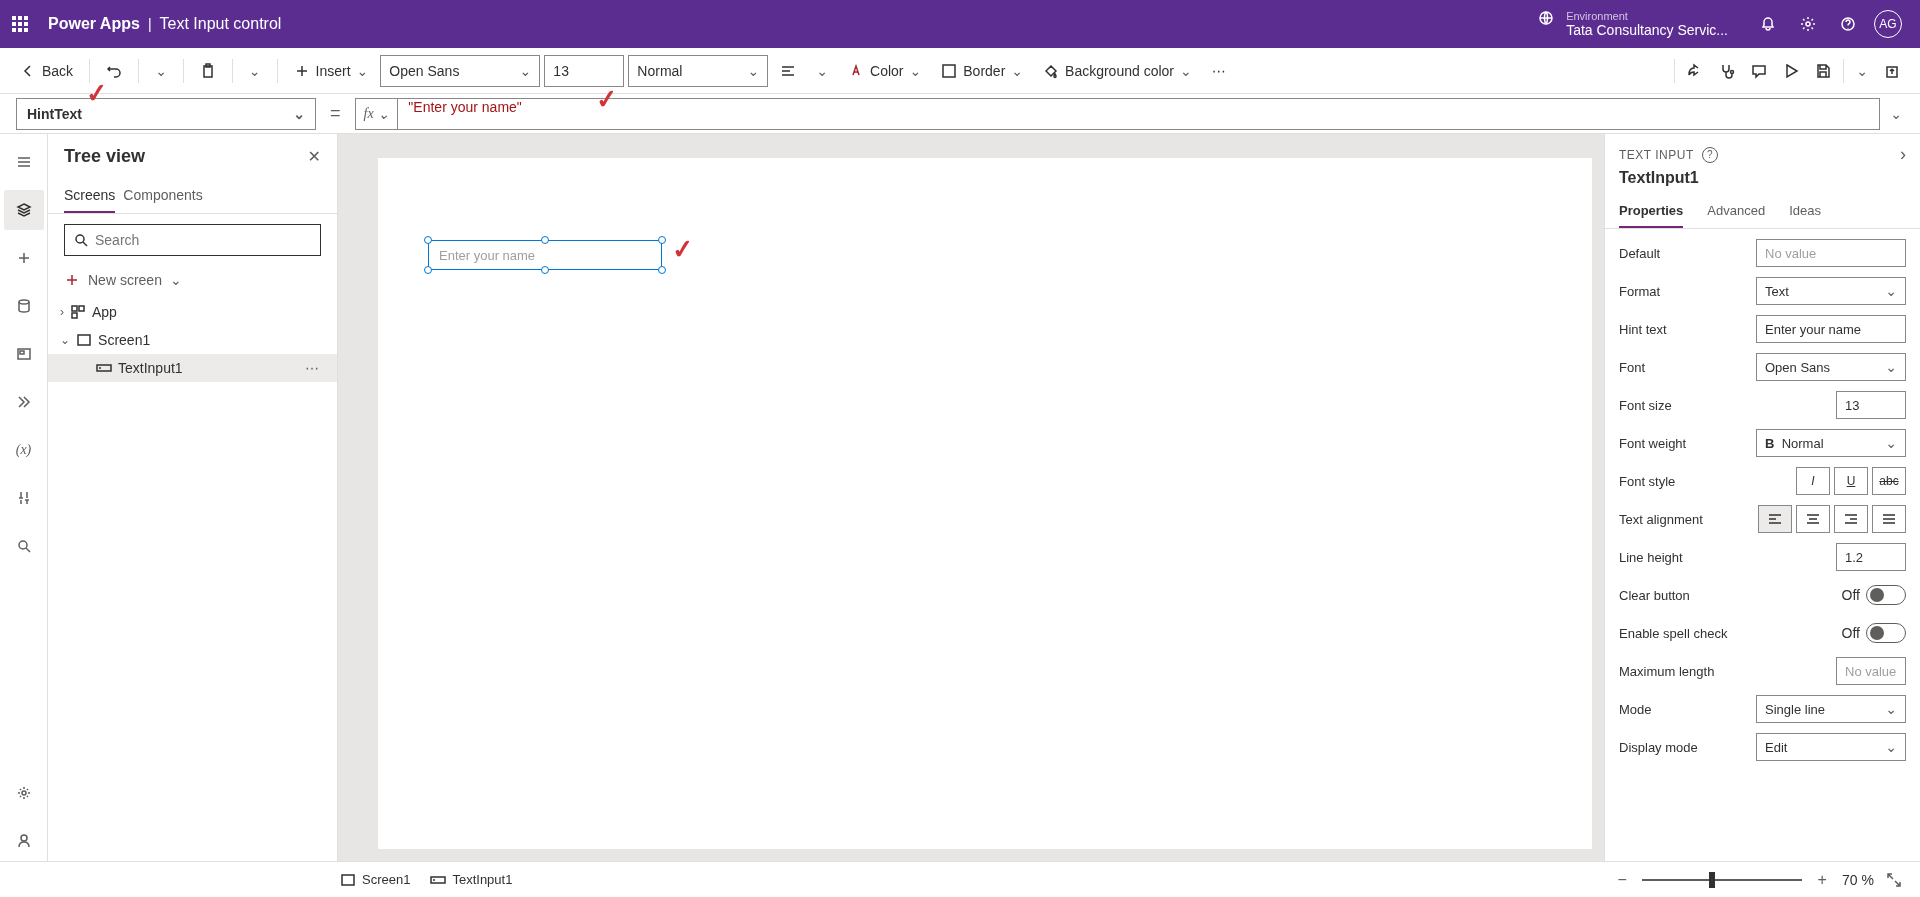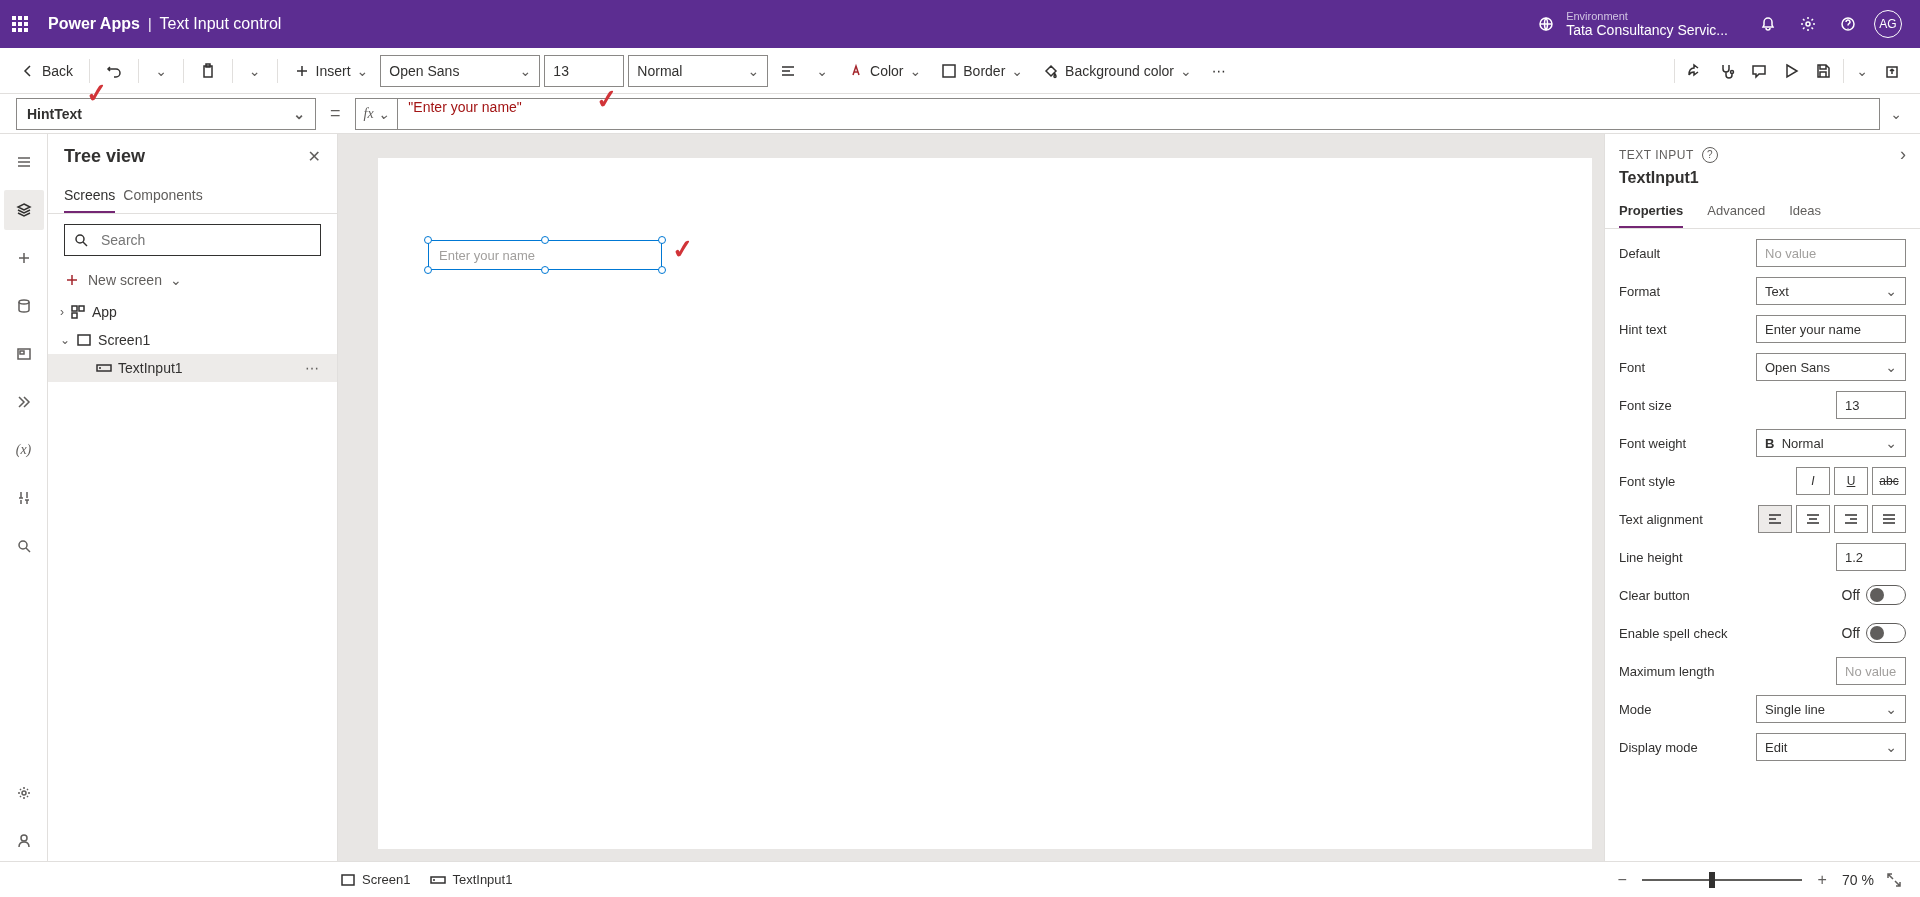--- a/index.html
+++ b/index.html
@@ -6,21 +6,21 @@
 body { font-size: 14px; color: #323130; overflow: hidden; }
 
 
 .header { height: 48px; background: #5c2d91; color: #fff; display: flex; align-items: center; padding: 0 12px; }
 .waffle { display: grid; grid-template-columns: repeat(3,4px); grid-template-rows: repeat(3,4px); gap: 2px; margin-right: 20px; cursor:pointer;}
 .waffle span { width:4px; height:4px; background:#fff;}
 .header-title { font-size:16px; font-weight:600; }
 .header-sep { margin: 0 8px; font-weight:300;}
 .header-sub { font-size:16px; }
 .header-spacer { flex:1; }
-.env-block { display:flex; align-items:center; gap:12px; margin-right:20px; }
+.env-block { display:flex; align-items:flex-start; gap:12px; margin-right:20px; }
 .env-text small { display:block; font-size:11px; color: #d2c5e3;}
 .env-text span { font-size:14px; }
 .header-icon { width:40px; height:40px; display:flex; align-items:center; justify-content:center; cursor:pointer; color:#fff;}
 .avatar { width:28px; height:28px; border-radius:50%; border:1px solid #fff; display:flex; align-items:center; justify-content:center; font-size:12px;}
 
 
 .toolbar { height:46px; border-bottom:1px solid #e1dfdd; display:flex; align-items:center; padding:17px 12px; gap:4px; background:#fff;}
 .tb-item { display:flex; align-items:center; gap:6px; padding:4px 8px; cursor:pointer; color:#323130; font-size:14px; border-radius:2px;}
 .tb-sep { width:1px; height:24px; background:#e1dfdd; margin:0 4px;}
 .tb-select { height:32px; border:1px solid #8a8886; padding:0 8px; font-size:14px; display:flex; align-items:center; justify-content:space-between; background:#fff; cursor:pointer;}
@@ -46,21 +46,21 @@
 .rail-btn.active { background:#edebe9; color:#323130;}
 .rail-spacer { flex:1;}
 
 .tree-pane { width:290px; border-right:1px solid #e1dfdd; display:flex; flex-direction:column; background:#fff;}
 .tree-header { display:flex; align-items:center; justify-content:space-between; padding:12px 16px;}
 .tree-header h2 { font-size:18px; font-weight:600;}
 .close-btn { cursor:pointer; color:#605e5c; font-size:16px;}
 .tabs { display:flex; gap:8px; padding:0 16px; border-bottom:1px solid #e1dfdd;}
 .tab { padding:8px 0; cursor:pointer; color:#605e5c; border-bottom:2px solid transparent;}
 .tab.active { color:#323130; border-bottom-color:#742774; font-weight:400;}
-.search-box { margin:10px 16px; height:32px; border:1px solid #323130; display:flex; align-items:center; padding:0 8px; gap:12px;}
+.search-box { margin:10px 16px; height:32px; border:1px solid #323130; display:flex; align-items:center; padding:0 8px; gap:6px;}
 .search-box input { border:none; outline:none; flex:1; font-size:14px;}
 .new-screen { padding:6px 16px; display:flex; align-items:center; gap:8px; cursor:pointer; color:#605e5c;}
 .tree-list { flex:1; padding-top:4px;}
 .tree-item { display:flex; align-items:center; gap:6px; padding:6px 10px; cursor:pointer;}
 .tree-item.lvl0 { padding-left:12px;}
 .tree-item.lvl2 { padding-left:48px;}
 .tree-item.selected { background:#edebe9;}
 .tree-item .more { margin-left:auto; margin-right:8px; color:#605e5c;}
 .tree-icon { color:#605e5c; font-size:12px;}
 

